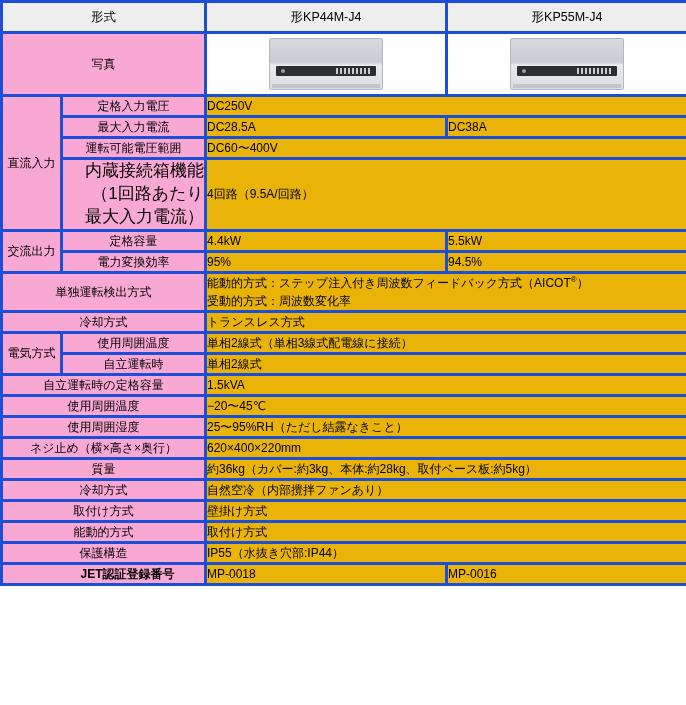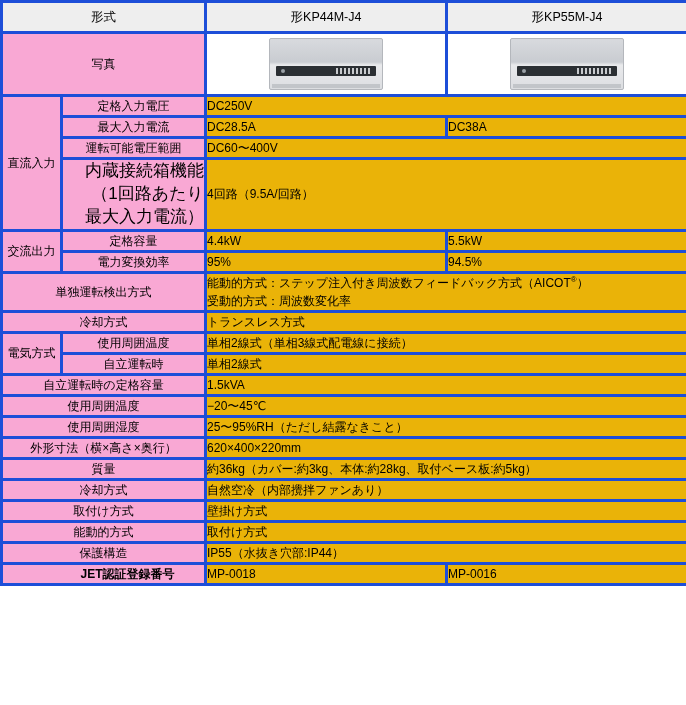--- a/index.html
+++ b/index.html
@@ -216,21 +216,21 @@
     </tr>
     <tr>
       <td class="lbl" colspan="2">使用周囲温度</td>
       <td class="val" colspan="2">−20〜45℃</td>
     </tr>
     <tr>
       <td class="lbl" colspan="2">使用周囲湿度</td>
       <td class="val" colspan="2">25〜95%RH（ただし結露なきこと）</td>
     </tr>
     <tr>
-      <td class="lbl" colspan="2">外形寸法（横×高さ×奥行）</td>
+      <td class="lbl" colspan="2">ネジ止め（横×高さ×奥行）</td>
       <td class="val" colspan="2">620×400×220mm</td>
     </tr>
     <tr>
       <td class="lbl" colspan="2">質量</td>
       <td class="val" colspan="2">約36kg（カバー:約3kg、本体:約28kg、取付ベース板:約5kg）</td>
     </tr>
     <tr>
       <td class="lbl" colspan="2">冷却方式</td>
       <td class="val" colspan="2">自然空冷（内部攪拌ファンあり）</td>
     </tr>

